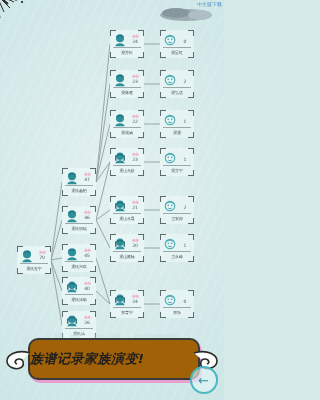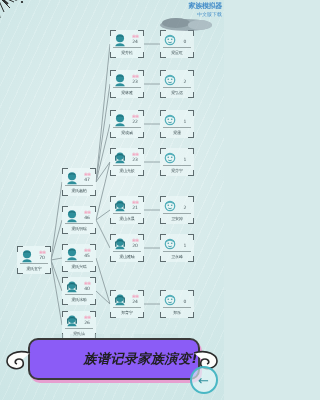--- a/index.html
+++ b/index.html
@@ -38,23 +38,23 @@
   .card .namebar{position:absolute;left:3px;right:3px;bottom:2px;height:8px;
     border-top:1px solid rgba(93,107,110,.55);
     display:flex;align-items:center;justify-content:center;}
   .card .name{font-size:4.2px;color:#3f5155;white-space:nowrap;
     transform:scale(.95);letter-spacing:-.2px;}
   .card.ghost{background:rgba(240,250,250,.55);}
   .card.ghost .avatar svg{opacity:.85;}
 
   
   #banner{position:absolute;left:28px;top:338px;width:168px;height:38px;
-    background:#8b5cf6;border:2px solid #3a3a3a;border-radius:10px;
+    background:#a16207;border:2px solid #3a3a3a;border-radius:10px;
     box-shadow:2px 3px 0 #e79fd0;z-index:6;
-    display:flex;align-items:center;justify-content:flex-end;}
+    display:flex;align-items:center;justify-content:flex-start;}
   #banner .btxt{font-size:13px;font-weight:bold;color:#1f1f1f;
     font-style:italic;letter-spacing:.5px;white-space:nowrap;}
   .scroll{position:absolute;top:349px;width:26px;height:22px;z-index:7;}
   .scroll.left{left:6px;}
   .scroll.right{right:6px;}
 
   
   #backbtn{position:absolute;right:6px;bottom:6px;width:24px;height:24px;
     border-radius:50%;border:2px solid #49b7c4;background:rgba(224,246,248,.65);
     display:flex;align-items:center;justify-content:center;z-index:8;}
@@ -570,21 +570,20 @@
     <g stroke="#1b1b1b" stroke-width="1" fill="none" opacity=".9">
       <path d="M2 2 L16 16 M2 2 L10 20 M2 2 L20 10 M2 2 L6 26 M2 2 L26 6"></path>
       <path d="M0 0 L14 12" stroke-width="2"></path>
     </g>
     <circle cx="22" cy="7" r="1.6" fill="#1b1b1b"></circle>
     <circle cx="28" cy="10" r="1.1" fill="#1b1b1b"></circle>
   </svg>
 
   <div class="wm" id="wm-top">
     <div style="text-align:right">
-      <div class="t1">家族模拟器</div>
       <div class="t2">中文版下载</div>
     </div>
     <svg viewBox="0 0 60 16" style="width:60px;height:16px;margin-top:-10px;opacity:.75">
       <ellipse cx="30" cy="9" rx="26" ry="6" fill="#7d8b95"></ellipse>
       <ellipse cx="20" cy="7" rx="14" ry="5" fill="#5c6a74"></ellipse>
       <ellipse cx="44" cy="9" rx="12" ry="5" fill="#9aa7b0"></ellipse>
     </svg>
   </div>
 
   <svg class="wm" id="wm-mid" viewBox="0 0 170 64">

